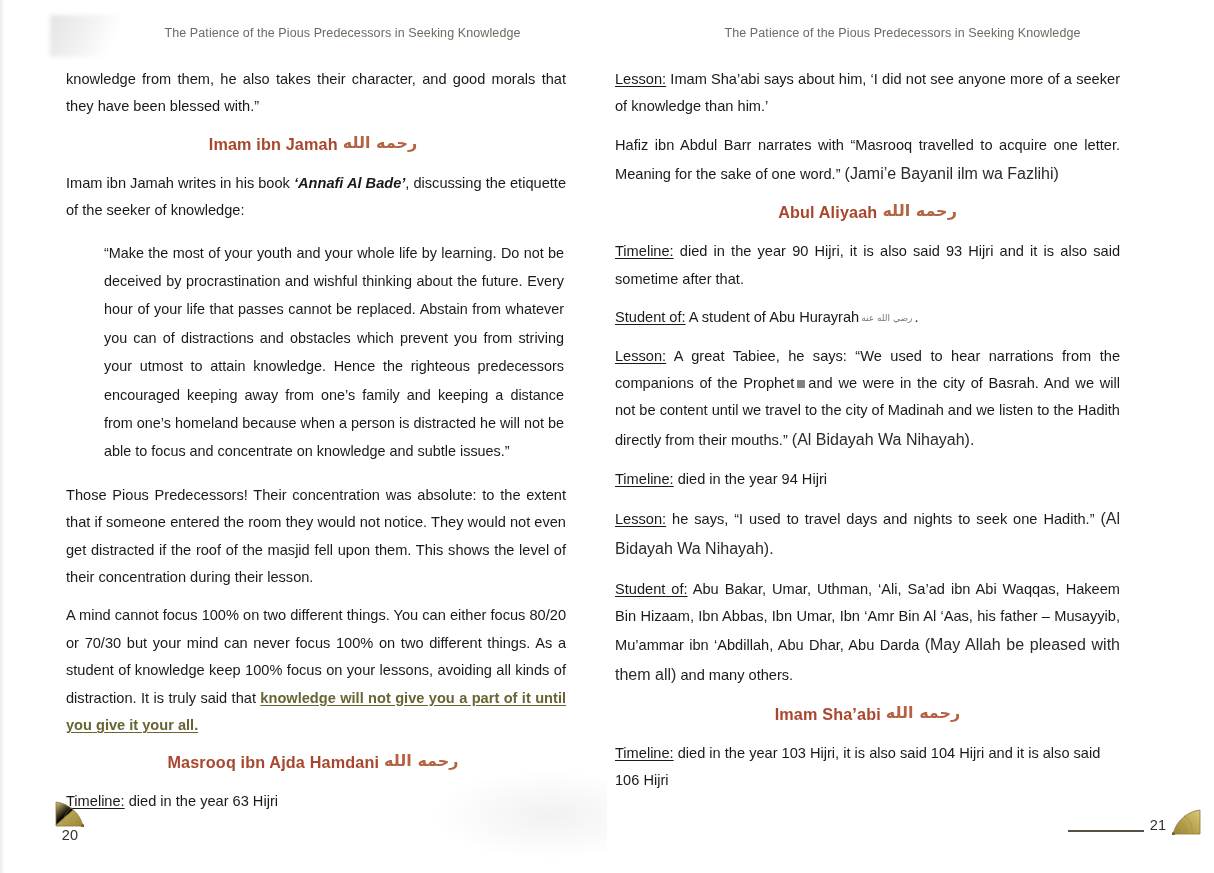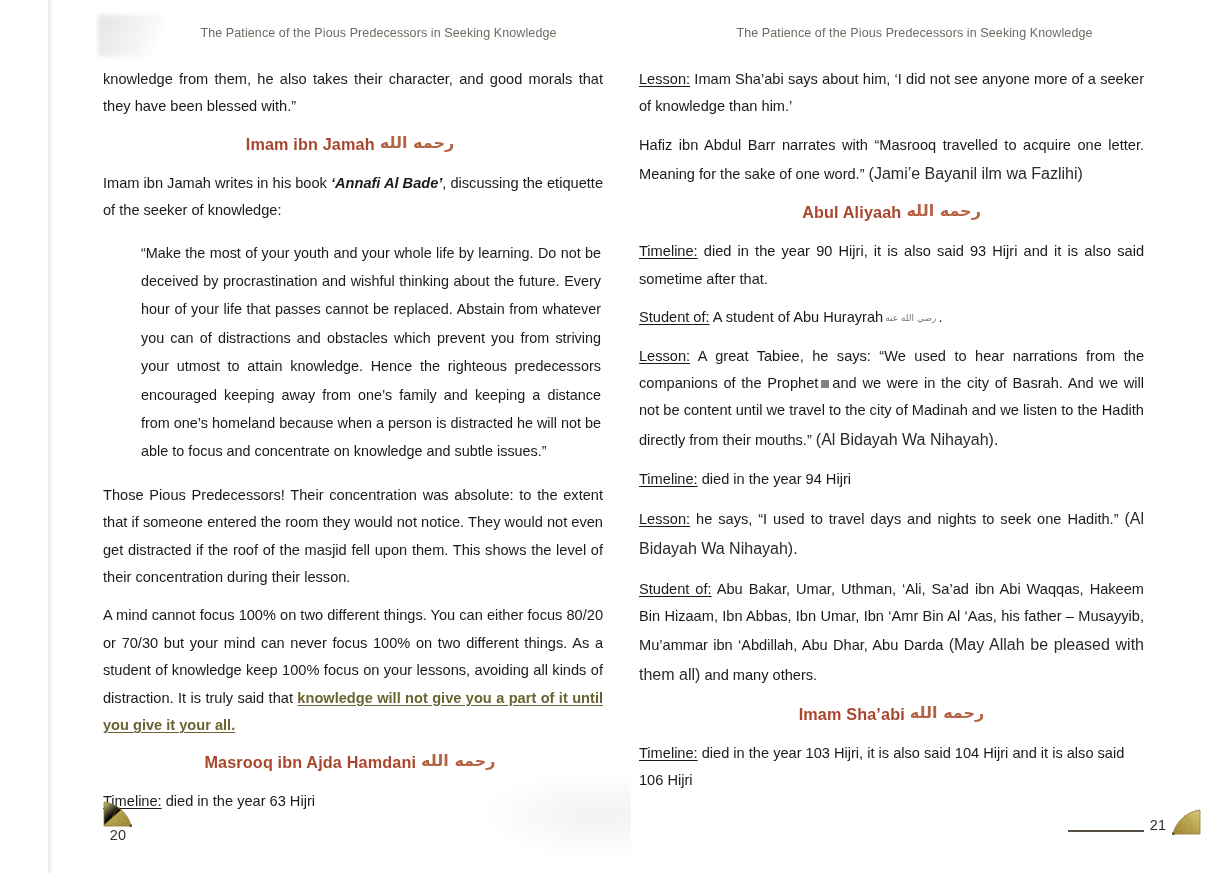--- a/index.html
+++ b/index.html
@@ -14,21 +14,20 @@
     overflow: hidden;
     font-family: "Liberation Sans", sans-serif;
     color: #1c1c1c;
     position: relative;
   }
   .spread {
     position: absolute;
     inset: 0;
     display: flex;
     background: #ffffff;
-    padding-left: 48px;
   }
   .page {
     position: relative;
     height: 873px;
     box-sizing: border-box;
     background: #ffffff;
     overflow: hidden;
   }
   .page-left {
     width: 607px;
@@ -69,21 +68,21 @@
     font-family: "Liberation Sans", sans-serif;
   }
   .page-left .running-header  { left: 0; right: 0; padding-left: 78px; }
   .page-right .running-header { left: 0; right: 0; padding-right: 16px; }
 
   
   .content {
     position: absolute;
     top: 66px;
   }
-  .page-left .content  { left: 55px; width: 500px; }
+  .page-left .content  { left: 66px; width: 500px; }
   .page-right .content { left: 663px; width: 507px; }
   .page-right .content { left: 0; margin-left: 8px; width: 505px; }
 
   p {
     margin: 0 0 11px 0;
     font-size: 14.6px;
     line-height: 1.88;
     text-align: justify;
     text-justify: inter-word;
     color: #1a1a1a;

